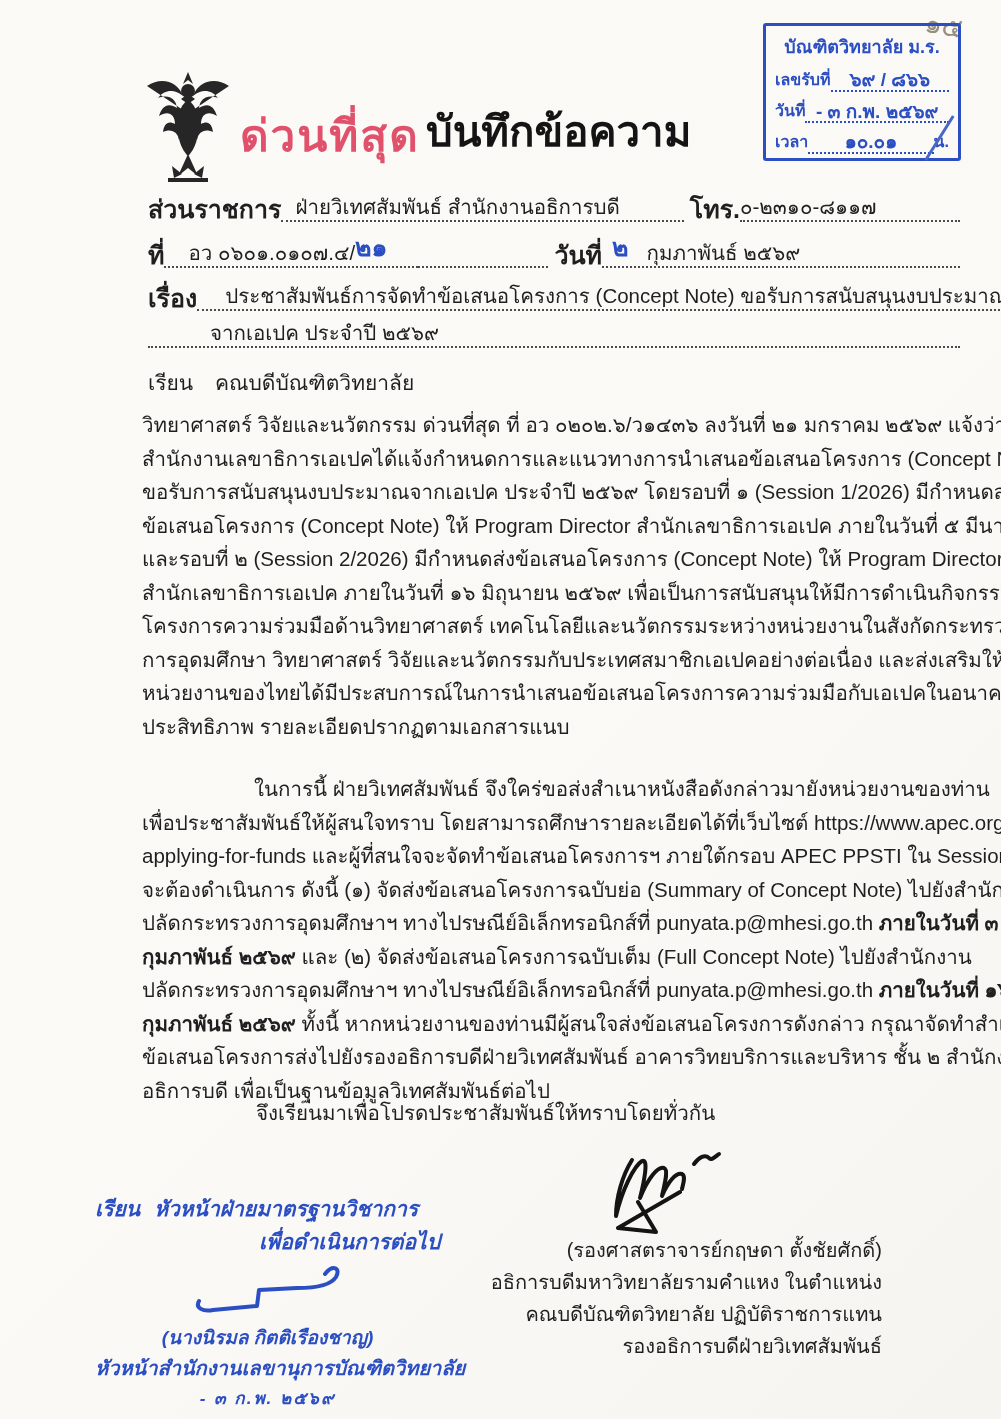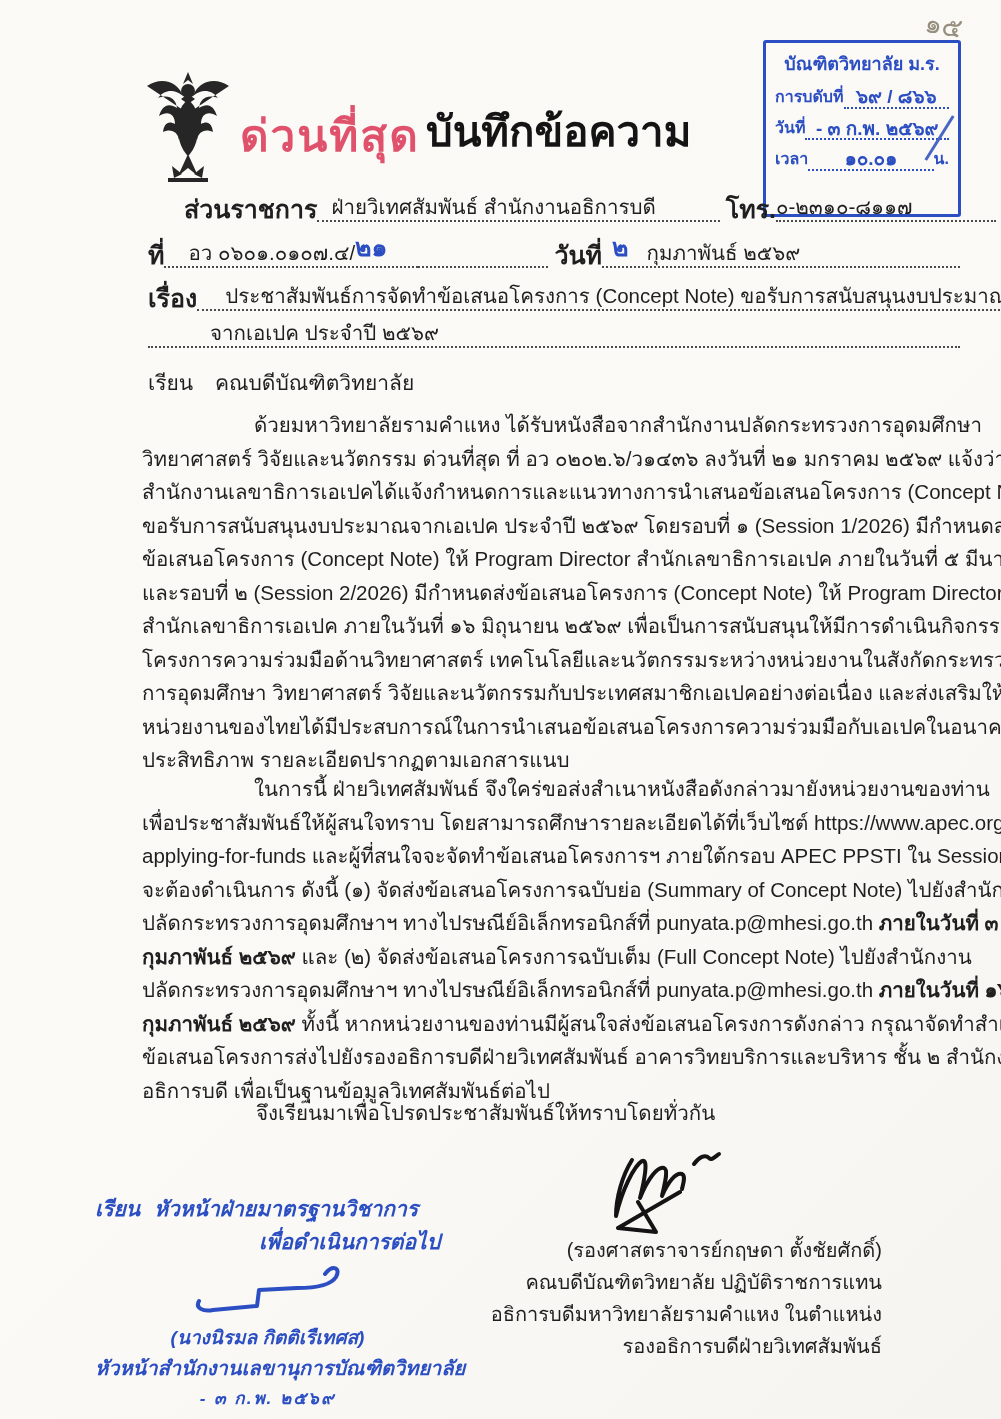--- a/index.html
+++ b/index.html
@@ -8,21 +8,21 @@
         font-family:"Liberation Sans","DejaVu Sans",sans-serif;color:#1f1f1f;}
   .abs{position:absolute;}
   .nowrap{white-space:nowrap;}
 
   
   .urgent{left:240px;top:100px;font-size:44px;font-weight:700;color:#e0516b;letter-spacing:2px;}
   .title{left:426px;top:98px;font-size:42px;font-weight:700;color:#141414;}
   .pencil{left:925px;top:4px;font-size:27px;color:#978f7d;transform:rotate(10deg);}
 
   
-  .stamp{left:763px;top:40px;width:198px;height:177px;border:3px solid #2b4ec2;border-radius:3px;
+  .stamp{left:763px;top:23px;width:198px;height:138px;border:3px solid #2b4ec2;border-radius:3px;
          color:#2b4ec2;box-sizing:border-box;padding:6px 9px 4px 9px;font-size:16px;}
   .stamp .org{text-align:center;font-weight:700;font-size:18px;margin-bottom:2px;}
   .stamp .srow{display:flex;align-items:flex-end;margin-top:6px;}
   .stamp .slbl{font-weight:700;white-space:nowrap;}
   .stamp .sval{flex:1;border-bottom:2px dotted #2b4ec2;text-align:center;white-space:nowrap;}
   .stamp .hand{font-size:19px;font-weight:700;line-height:20px;}
   .stamp .hand2{font-size:19px;font-weight:700;line-height:18px;}
   .slash{left:938px;top:112px;width:3px;height:52px;background:#4a66c4;transform:rotate(32deg);}
 
   
@@ -70,36 +70,36 @@
     </svg>
   </div>
 
   <div class="abs urgent nowrap">ด่วนที่สุด</div>
   <div class="abs title nowrap">บันทึกข้อความ</div>
   <div class="abs pencil nowrap">๑๕</div>
 
   <div class="abs stamp">
     <div class="org nowrap">บัณฑิตวิทยาลัย ม.ร.</div>
     <div class="srow">
-      <span class="slbl">การบดับที่</span>
+      <span class="slbl">เลขรับที่</span>
       <span class="sval hand">๖๙ / ๘๖๖</span>
     </div>
     <div class="srow">
       <span class="slbl">วันที่</span>
       <span class="sval hand2">- ๓ ก.พ. ๒๕๖๙</span>
     </div>
     <div class="srow">
       <span class="slbl">เวลา</span>
       <span class="sval hand">๑๐.๐๑</span>
       <span class="slbl">น.</span>
     </div>
   </div>
   <div class="abs slash"></div>
 
-  <div class="abs frow" style="left:148px;top:194px;width:812px;margin-left:36px;">
+  <div class="abs frow" style="left:148px;top:194px;width:812px;">
     <span class="lbl">ส่วนราชการ</span>
     <span class="dot grow" style="padding-left:14px;">ฝ่ายวิเทศสัมพันธ์ สำนักงานอธิการบดี</span>
     <span class="lbl" style="margin-left:6px;">โทร.</span>
     <span class="dot" style="width:220px;text-align:left;">๐-๒๓๑๐-๘๑๑๗</span>
   </div>
 
   <div class="abs frow" style="left:148px;top:238px;width:812px;">
     <span class="lbl">ที่</span>
     <span class="dot" style="width:230px;padding-left:24px;"><span>อว ๐๖๐๑.๐๑๐๗.๔/</span><span class="bluehand" style="font-size:25px;position:relative;top:-4px;">๒๑</span></span>
     <span class="dot" style="width:130px;"></span>
@@ -114,21 +114,20 @@
   <div class="abs frow" style="left:148px;top:320px;width:812px;">
     <span class="dot grow" style="padding-left:62px;">จากเอเปค ประจำปี ๒๕๖๙</span>
   </div>
 
   <div class="abs nowrap" style="left:148px;top:366px;font-size:21px;">
     <span>เรียน</span>
     <span style="padding-left:16px;">คณบดีบัณฑิตวิทยาลัย</span>
   </div>
 
   <div class="abs bodyblock" style="left:142px;top:408px;width:826px;">
-    <div class="indent">ด้วยมหาวิทยาลัยรามคำแหง ได้รับหนังสือจากสำนักงานปลัดกระทรวงการอุดมศึกษา</div>
     <div>วิทยาศาสตร์ วิจัยและนวัตกรรม ด่วนที่สุด ที่ อว ๐๒๐๒.๖/ว๑๔๓๖ ลงวันที่ ๒๑ มกราคม ๒๕๖๙ แจ้งว่า</div>
     <div>สำนักงานเลขาธิการเอเปคได้แจ้งกำหนดการและแนวทางการนำเสนอข้อเสนอโครงการ (Concept Note)</div>
     <div>ขอรับการสนับสนุนงบประมาณจากเอเปค ประจำปี ๒๕๖๙ โดยรอบที่ ๑ (Session 1/2026) มีกำหนดส่ง</div>
     <div>ข้อเสนอโครงการ (Concept Note) ให้ Program Director สำนักเลขาธิการเอเปค ภายในวันที่ ๕ มีนาคม ๒๕๖๙</div>
     <div>และรอบที่ ๒ (Session 2/2026) มีกำหนดส่งข้อเสนอโครงการ (Concept Note) ให้ Program Director</div>
     <div>สำนักเลขาธิการเอเปค ภายในวันที่ ๑๖ มิถุนายน ๒๕๖๙ เพื่อเป็นการสนับสนุนให้มีการดำเนินกิจกรรม/</div>
     <div>โครงการความร่วมมือด้านวิทยาศาสตร์ เทคโนโลยีและนวัตกรรมระหว่างหน่วยงานในสังกัดกระทรวง</div>
     <div>การอุดมศึกษา วิทยาศาสตร์ วิจัยและนวัตกรรมกับประเทศสมาชิกเอเปคอย่างต่อเนื่อง และส่งเสริมให้ผู้แทน</div>
     <div>หน่วยงานของไทยได้มีประสบการณ์ในการนำเสนอข้อเสนอโครงการความร่วมมือกับเอเปคในอนาคตอย่างมี</div>
     <div>ประสิทธิภาพ รายละเอียดปรากฏตามเอกสารแนบ</div>
@@ -151,31 +150,31 @@
 
   <div class="abs sigblock">
     <svg width="190" height="92" viewBox="0 0 190 92" style="margin:0 auto;">
       <g fill="none" stroke="#141414" stroke-width="4" stroke-linecap="round" stroke-linejoin="round">
         <path d="M60 18 C50 34 44 56 44 74 C50 48 62 24 70 19 C77 16 72 40 68 56 C76 36 86 24 92 26 C97 28 92 44 90 54 C96 40 104 30 110 32 C114 34 111 42 110 47"></path>
         <path d="M122 22 C127 15 133 12 137 16 C139 19 143 15 147 12"></path>
         <path d="M108 50 L46 86 L84 90 L66 60"></path>
       </g>
     </svg>
     <div class="nowrap">(รองศาสตราจารย์กฤษดา ตั้งชัยศักดิ์)</div>
+    <div class="nowrap">อธิการบดีมหาวิทยาลัยรามคำแหง ในตำแหน่ง</div>
     <div class="nowrap">คณบดีบัณฑิตวิทยาลัย ปฏิบัติราชการแทน</div>
-    <div class="nowrap">อธิการบดีมหาวิทยาลัยรามคำแหง ในตำแหน่ง</div>
     <div class="nowrap">รองอธิการบดีฝ่ายวิเทศสัมพันธ์</div>
   </div>
 
   <div class="abs fwd">
     <div class="l1 nowrap"><span>เรียน</span><span style="padding-left:14px;">หัวหน้าฝ่ายมาตรฐานวิชาการ</span></div>
     <div class="l2 nowrap">เพื่อดำเนินการต่อไป</div>
     <svg width="170" height="62" viewBox="0 0 170 62" style="margin:2px 0 0 80px;">
       <g fill="none" stroke="#2b4ec2" stroke-width="4" stroke-linecap="round" stroke-linejoin="round">
         <path d="M150 14 C158 4 166 8 161 17 C156 25 140 28 122 28 L84 30 L82 46 L38 50 C28 52 20 48 24 41"></path>
       </g>
     </svg>
-    <div class="nm nowrap">(นางนิรมล กิตติเรืเทศส)</div>
+    <div class="nm nowrap">(นางนิรมล กิตติเรืองชาญ)</div>
     <div class="tt nowrap">หัวหน้าสำนักงานเลขานุการบัณฑิตวิทยาลัย</div>
     <div class="dt nowrap">- ๓ ก.พ. ๒๕๖๙</div>
   </div>
 
 </div>
 
 </body></html>

